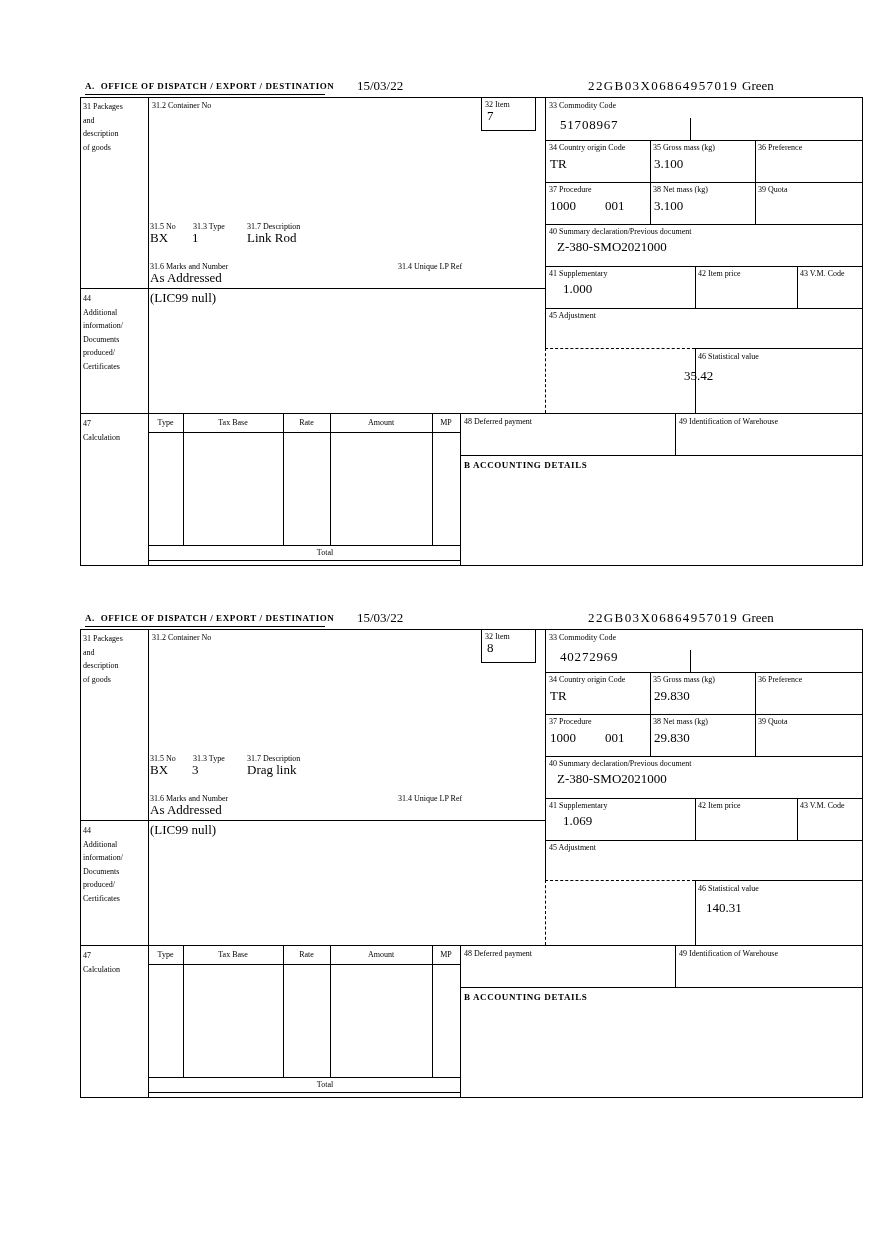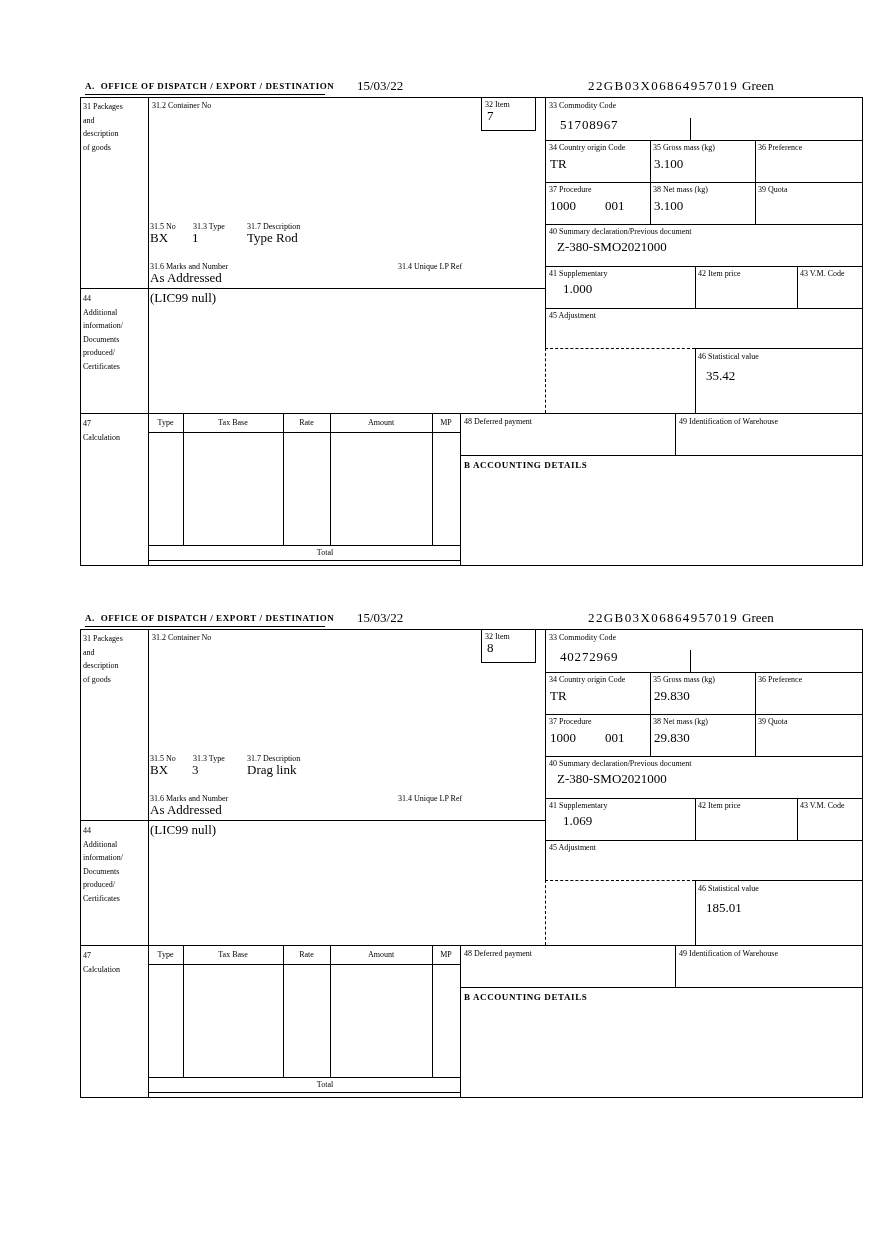--- a/index.html
+++ b/index.html
@@ -80,21 +80,21 @@
 Certificates</div>
     <div class="stack" style="left:83px;top:339px">47
 Calculation</div>
 
     <div class="lbl" style="left:152px;top:23px">31.2 Container No</div>
     <div class="lbl" style="left:150px;top:144px">31.5 No</div>
     <div class="lbl" style="left:193px;top:144px">31.3 Type</div>
     <div class="lbl" style="left:247px;top:144px">31.7 Description</div>
     <div class="val" style="left:150px;top:153px">BX</div>
     <div class="val" style="left:192px;top:153px">1</div>
-    <div class="val" style="left:247px;top:153px">Type Rod</div>
+    <div class="val" style="left:247px;top:153px">Link Rod</div>
     <div class="lbl" style="left:150px;top:184px">31.6 Marks and Number</div>
     <div class="lbl" style="left:398px;top:184px">31.4 Unique LP Ref</div>
     <div class="val" style="left:150px;top:193px">As Addressed</div>
     <div class="val" style="left:150px;top:213px">(LIC99 null)</div>
 
     <div class="lbl" style="left:485px;top:22px">32 Item</div>
     <div class="val" style="left:487px;top:31px">7</div>
 
     <div class="lbl" style="left:549px;top:23px">33 Commodity Code</div>
     <div class="val" style="left:560px;top:40px;letter-spacing:0.8px">51708967</div>
@@ -110,21 +110,21 @@
     <div class="val" style="left:654px;top:121px">3.100</div>
     <div class="lbl" style="left:758px;top:107px">39 Quota</div>
     <div class="lbl" style="left:549px;top:149px">40 Summary declaration/Previous document</div>
     <div class="val" style="left:557px;top:162px">Z-380-SMO2021000</div>
     <div class="lbl" style="left:549px;top:191px">41 Supplementary</div>
     <div class="val" style="left:563px;top:204px">1.000</div>
     <div class="lbl" style="left:698px;top:191px">42 Item price</div>
     <div class="lbl" style="left:800px;top:191px">43 V.M. Code</div>
     <div class="lbl" style="left:549px;top:233px">45 Adjustment</div>
     <div class="lbl" style="left:698px;top:274px">46 Statistical value</div>
-    <div class="val" style="left:706px;top:291px">35.42</div>
+    <div class="val" style="left:684px;top:291px">35.42</div>
 
     <div class="lbl cc" style="left:148px;top:340px;width:35px">Type</div>
     <div class="lbl cc" style="left:183px;top:340px;width:100px">Tax Base</div>
     <div class="lbl cc" style="left:283px;top:340px;width:47px">Rate</div>
     <div class="lbl cc" style="left:330px;top:340px;width:102px">Amount</div>
     <div class="lbl cc" style="left:432px;top:340px;width:28px">MP</div>
     <div class="lbl cc" style="left:260px;top:470px;width:130px">Total</div>
 
     <div class="lbl" style="left:464px;top:339px">48 Deferred payment</div>
     <div class="lbl" style="left:679px;top:339px">49 Identification of Warehouse</div>
@@ -222,21 +222,21 @@
     <div class="val" style="left:654px;top:121px">29.830</div>
     <div class="lbl" style="left:758px;top:107px">39 Quota</div>
     <div class="lbl" style="left:549px;top:149px">40 Summary declaration/Previous document</div>
     <div class="val" style="left:557px;top:162px">Z-380-SMO2021000</div>
     <div class="lbl" style="left:549px;top:191px">41 Supplementary</div>
     <div class="val" style="left:563px;top:204px">1.069</div>
     <div class="lbl" style="left:698px;top:191px">42 Item price</div>
     <div class="lbl" style="left:800px;top:191px">43 V.M. Code</div>
     <div class="lbl" style="left:549px;top:233px">45 Adjustment</div>
     <div class="lbl" style="left:698px;top:274px">46 Statistical value</div>
-    <div class="val" style="left:706px;top:291px">185.01</div>
+    <div class="val" style="left:706px;top:291px">140.31</div>
 
     <div class="lbl cc" style="left:148px;top:340px;width:35px">Type</div>
     <div class="lbl cc" style="left:183px;top:340px;width:100px">Tax Base</div>
     <div class="lbl cc" style="left:283px;top:340px;width:47px">Rate</div>
     <div class="lbl cc" style="left:330px;top:340px;width:102px">Amount</div>
     <div class="lbl cc" style="left:432px;top:340px;width:28px">MP</div>
     <div class="lbl cc" style="left:260px;top:470px;width:130px">Total</div>
 
     <div class="lbl" style="left:464px;top:339px">48 Deferred payment</div>
     <div class="lbl" style="left:679px;top:339px">49 Identification of Warehouse</div>

